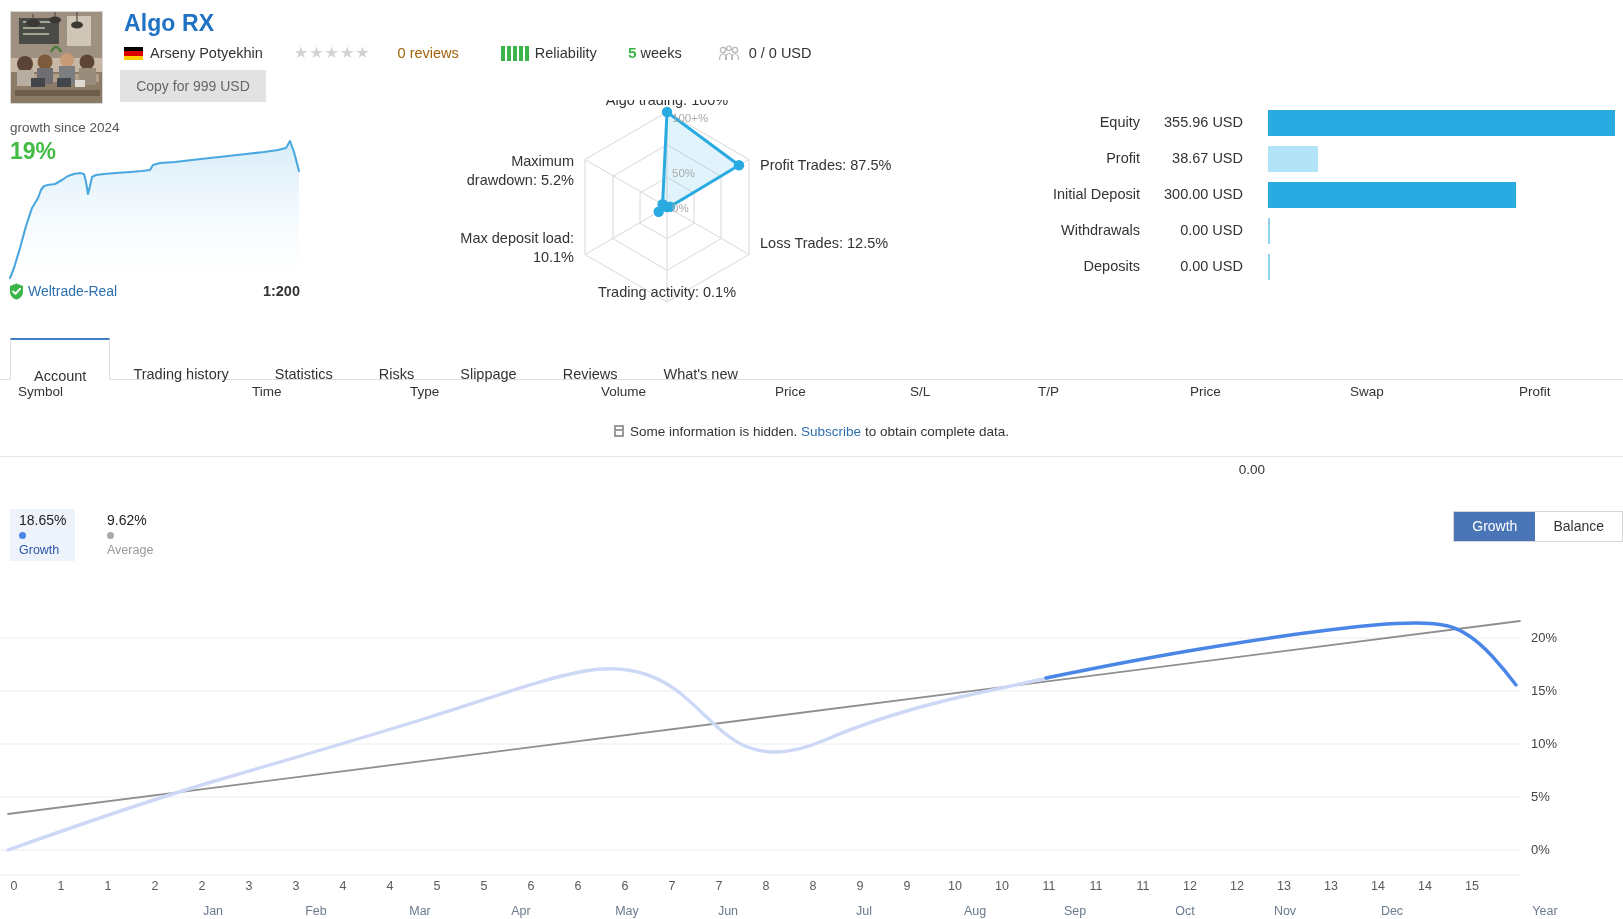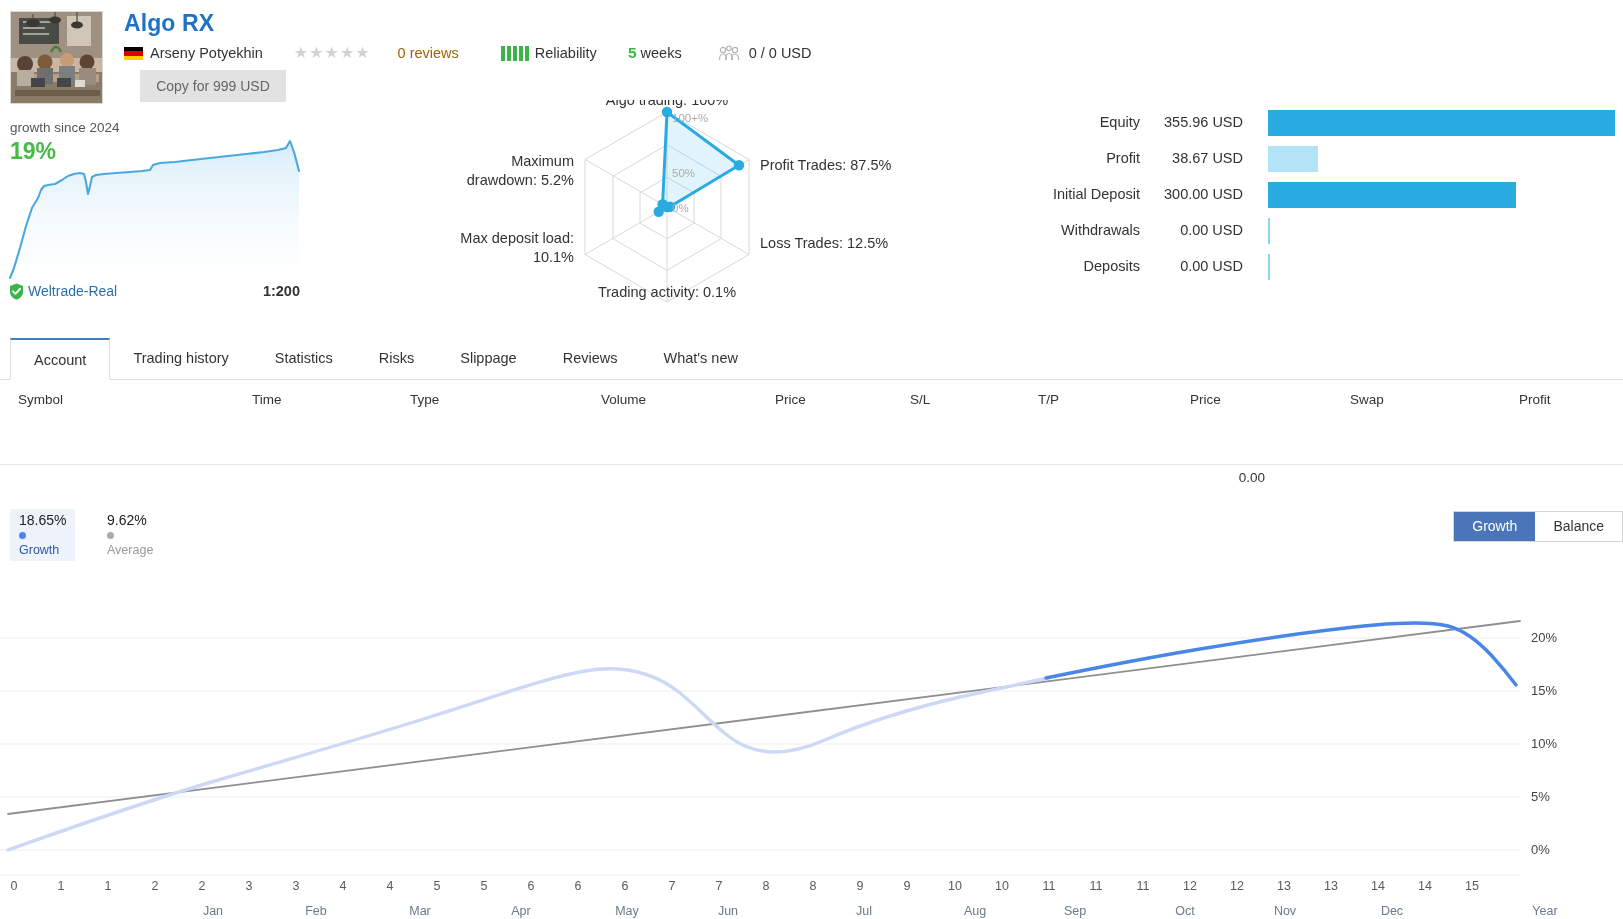--- a/index.html
+++ b/index.html
@@ -40,21 +40,21 @@
   .reviews { font-size: 14.5px; color: #a16207; margin-left: 9px; white-space: nowrap; padding-left: 18px; }
   .reliability-wrap { margin-left: 42px; display: flex; align-items: center; }
   .rel-bars { display: flex; gap: 2px; margin-right: 6px; }
   .rel-bar { width: 4px; height: 15px; background: #3bb54a; }
   .rel-label { font-size: 14.5px; color: #333; }
   .weeks-wrap { margin-left: 31px; font-size: 14.5px; color: #333; white-space: nowrap; }
   .weeks-num { color: #3bb54a; font-weight: bold; font-size: 15.5px; }
   .subs-wrap { margin-left: 36px; display: flex; align-items: flex-start; }
   .subs-label { font-size: 14.5px; color: #333; margin-left: 9px; white-space: nowrap; }
   .copy-btn {
-    position: absolute; left: 140px; top: 70px;
+    position: absolute; left: 120px; top: 70px;
     width: 146px; height: 32px;
     background: #e2e2e2; border: none;
     font-family: "Liberation Sans", sans-serif;
     font-size: 14px; color: #666;
     cursor: pointer;
   }
 
   
   .growth-block { position: absolute; left: 0; top: 118px; width: 310px; height: 190px; }
   .growth-label { position: absolute; left: 10px; top: 2px; font-size: 13.5px; color: #555; }
@@ -77,30 +77,30 @@
   .stat-name { position: absolute; left: 0; width: 120px; text-align: right; font-size: 14.5px; color: #333; top: 2px; }
   .stat-val  { position: absolute; left: 128px; width: 95px; text-align: right; font-size: 14.5px; color: #333; top: 2px; }
   .stat-bar  { position: absolute; left: 248px; top: -2px; height: 26px; background: #29abe2; }
   .stat-bar.light { background: #b3e3f7; }
   .stat-bar.zero  { width: 1.5px; background: #8fd4ef; }
 
   
   .tabs { position: absolute; left: 0; top: 338px; width: 1623px; height: 42px; border-bottom: 1px solid #dedede; }
   .tab {
     position: relative; float: left; height: 41px; line-height: 41px;
-    padding: 0 23px; font-size: 14.5px; color: #333; cursor: pointer;
+    padding: 16px 23px; font-size: 14.5px; color: #333; cursor: pointer;
     white-space: nowrap;
   }
   .tab.active {
     border: 1px solid #dedede; border-top: 2px solid #3f7fc1;
     border-bottom: 1px solid #fff; background: #fff; height: 42px; line-height: 40px;
   }
 
   
-  .tbl { position: absolute; left: 0; top: 380px; width: 1283px; }
+  .tbl { position: absolute; left: 0; top: 372px; width: 1283px; }
   .tbl-head { position: relative; height: 40px; }
   .th { position: absolute; top: 12px; font-size: 13.5px; color: #333; white-space: nowrap; }
   .hidden-note {
     position: absolute; top: 52px; left: 0; width: 1623px; text-align: center;
     font-size: 13.5px; color: #333;
   }
   .hidden-note .lock {
     display: inline-block; width: 10px; height: 12px; background: #9a9a9a;
     vertical-align: -1px; margin-right: 6px; position: relative;
   }
@@ -325,20 +325,25 @@
       <div class="th" style="left:410px">Type</div>
       <div class="th" style="left:601px">Volume</div>
       <div class="th" style="left:775px">Price</div>
       <div class="th" style="left:910px">S/L</div>
       <div class="th" style="left:1038px">T/P</div>
       <div class="th" style="left:1190px">Price</div>
       <div class="th" style="left:1350px">Swap</div>
       <div class="th" style="left:1519px">Profit</div>
     </div>
 
+    <div class="hidden-note">
+      <span class="lock"></span><span>Some information is hidden.</span>
+      <a href="#">Subscribe</a>
+      <span>to obtain complete data.</span>
+    </div>
 
     <div class="tbl-sep"></div>
     <div class="tbl-total">0.00</div>
   </div>
 
   <div class="legend">
     <div class="leg-item sel" style="left:10px">
       <div class="leg-val">18.65%</div>
       <div class="leg-name" style="color:#2c58a8">
         <span class="leg-dot" style="background:#4a86e8"></span><span>Growth</span>

